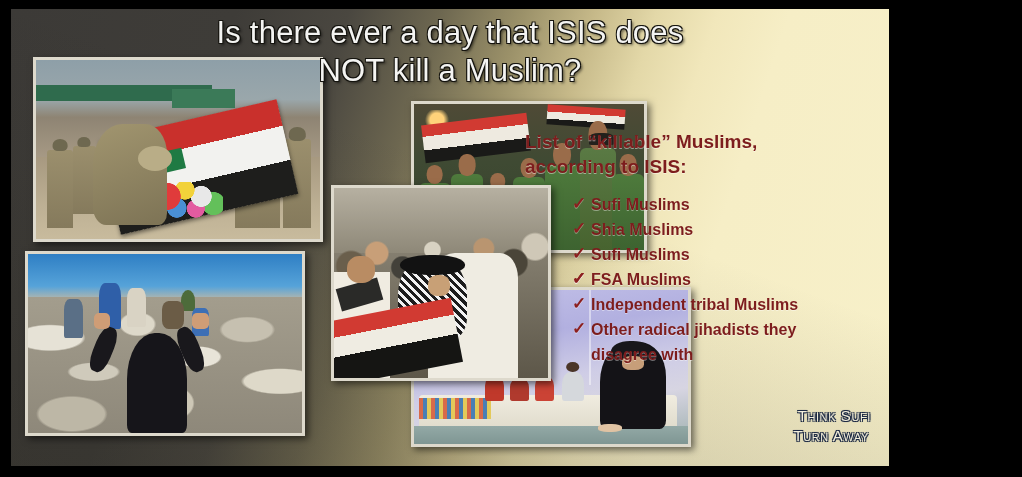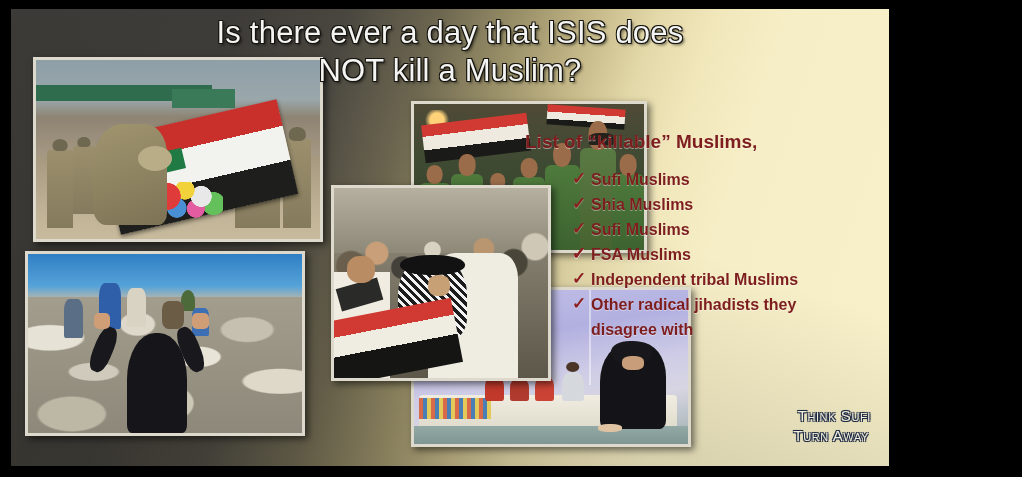--- a/index.html
+++ b/index.html
@@ -335,20 +335,21 @@
       <div class="kid k4"></div>
       <div class="woman"></div>
       <div class="whead"></div>
       <div class="wface"></div>
       <div class="feet"></div>
     </div>
 
     <div id="listcol">
       <div id="listhead">
         <span>List of “killable” Muslims,</span>
+        <span>according to ISIS:</span>
       </div>
       <ul id="items">
         <li><span class="ck">✓</span><span>Sufi Muslims</span></li>
         <li><span class="ck">✓</span><span>Shia Muslims</span></li>
         <li><span class="ck">✓</span><span>Sufi Muslims</span></li>
         <li><span class="ck">✓</span></li>
         <li><span class="ck">✓</span></li>
         <li><span class="ck">✓</span><span>FSA Muslims</span></li>
         <li><span class="ck">✓</span><span>Independent tribal Muslims</span></li>
         <li><span class="ck">✓</span><span>Other radical jihadists they

